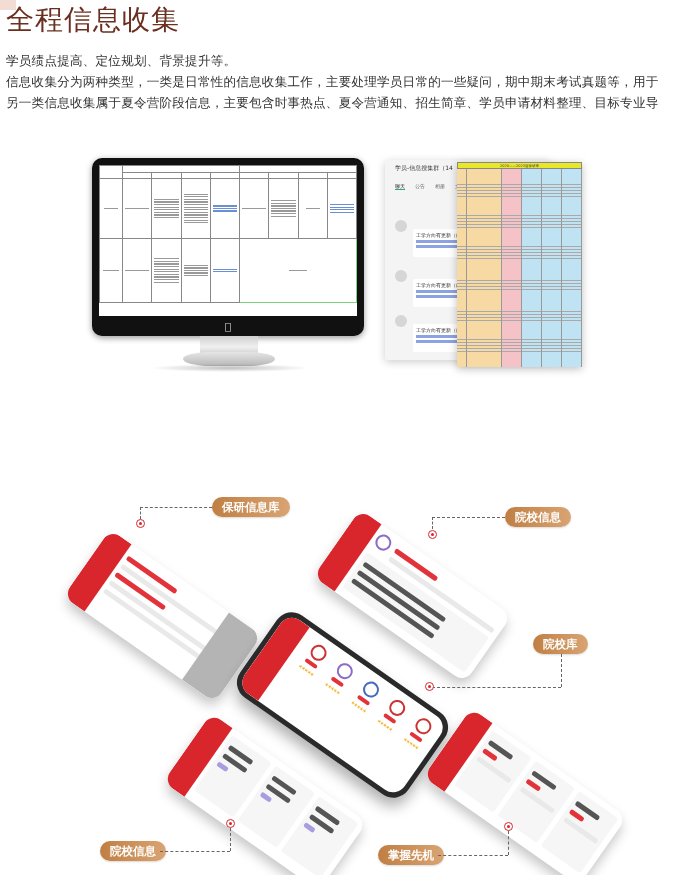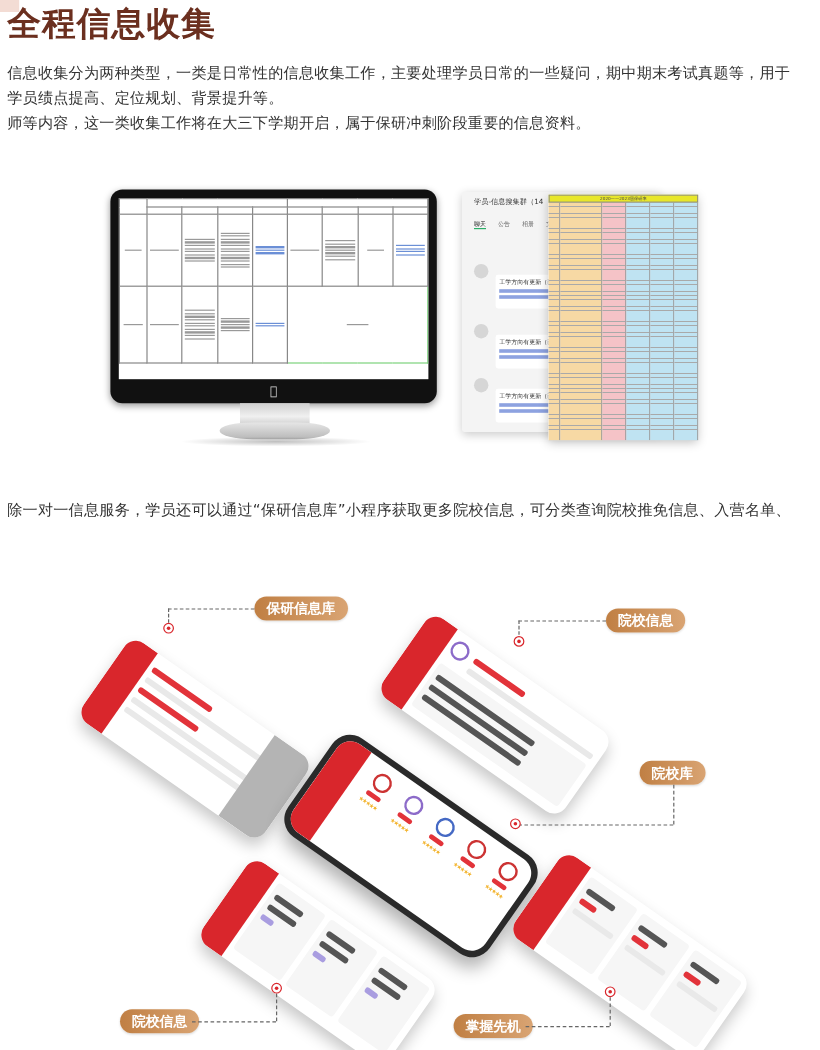--- a/index.html
+++ b/index.html
@@ -1,19 +1,19 @@
 <!DOCTYPE html>
 <html><head>
 <meta charset="utf-8">
 <style>
   * { box-sizing: border-box; margin: 0; padding: 0; }
   html, body { width: 683px; height: 875px; background: #ffffff; overflow: hidden; }
   body { position: relative; font-family: "DejaVu Sans", "Liberation Sans", sans-serif; color: #333; }
 
-  .title { position: absolute; left: 6px; top: 1px; font-size: 28px; font-weight: bold; color: #6b2f1f; letter-spacing: 1px; line-height: 38px; text-align: center; }
+  .title { position: absolute; left: 6px; top: 1px; font-size: 28px; font-weight: normal; color: #6b2f1f; letter-spacing: 1px; line-height: 38px; text-align: center; }
   .title-bar { position: absolute; left: 0; top: 0; width: 16px; height: 10px; background: #f3dcd4; }
 
   .para { position: absolute; left: 6px; font-size: 12.6px; line-height: 21px; color: #333; width: 675px; letter-spacing: 0.2px; }
   .p1 { top: 50px; }
   .p2 { top: 414px; }
 
   
   .monitor { position: absolute; left: 92px; top: 158px; width: 272px; height: 178px; background: #111; border-radius: 10px; box-shadow: 0 2px 6px rgba(0,0,0,0.4); }
   .monitor .screen { position: absolute; left: 7px; top: 7px; right: 7px; bottom: 20px; background: #fff; overflow: hidden; }
   .monitor .apple { position: absolute; left: 50%; bottom: 4px; transform: translateX(-50%); color: #ddd; font-size: 10px; }
@@ -83,23 +83,23 @@
   .dash-h { position: absolute; height: 0; border-top: 1.4px dashed #666; }
   .dash-v { position: absolute; width: 0; border-left: 1.4px dashed #666; }
 </style>
 </head>
 <body>
 
 <div class="title-bar"></div>
 <h1 class="title">全程信息收集</h1>
 
 <div class="para p1">
+  <div>学员绩点提高、定位规划、背景提升等。</div>
   <div>信息收集分为两种类型，一类是日常性的信息收集工作，主要处理学员日常的一些疑问，期中期末考试真题等，用于</div>
-  <div>学员绩点提高、定位规划、背景提升等。</div>
-  <div>师等内容，这一类收集工作将在大三下学期开启，属于保研冲刺阶段重要的信息资料。</div>
+  <div>另一类信息收集属于夏令营阶段信息，主要包含时事热点、夏令营通知、招生简章、学员申请材料整理、目标专业导</div>
 </div>
 
 <div class="monitor">
   <div class="screen">
     <table class="sheet">
       <tbody>
           <tr>
         <td rowspan="2" style="width:9%"></td>
         <td colspan="4" style="height:7px"></td>
         <td colspan="4"></td>
@@ -273,21 +273,20 @@
     <div class="c-no"></div>
     <div class="c-name"></div>
     <div class="c-a"></div>
     <div class="c-b"></div>
     <div class="c-c"></div>
     <div class="c-d"></div>
   </div>
 </div>
 
 <div class="para p2">
-  <div>除一对一信息服务，学员还可以通过“保研信息库”小程序获取更多院校信息，可分类查询院校推免信息、入营名单、</div>
 </div>
 
 <div class="phone ph1">
   <div class="bar"></div>
   <div class="content">
     <div class="row red"></div>
     <div class="row"></div>
     <div class="row red"></div>
     <div class="row"></div>
     <div class="row"></div>

